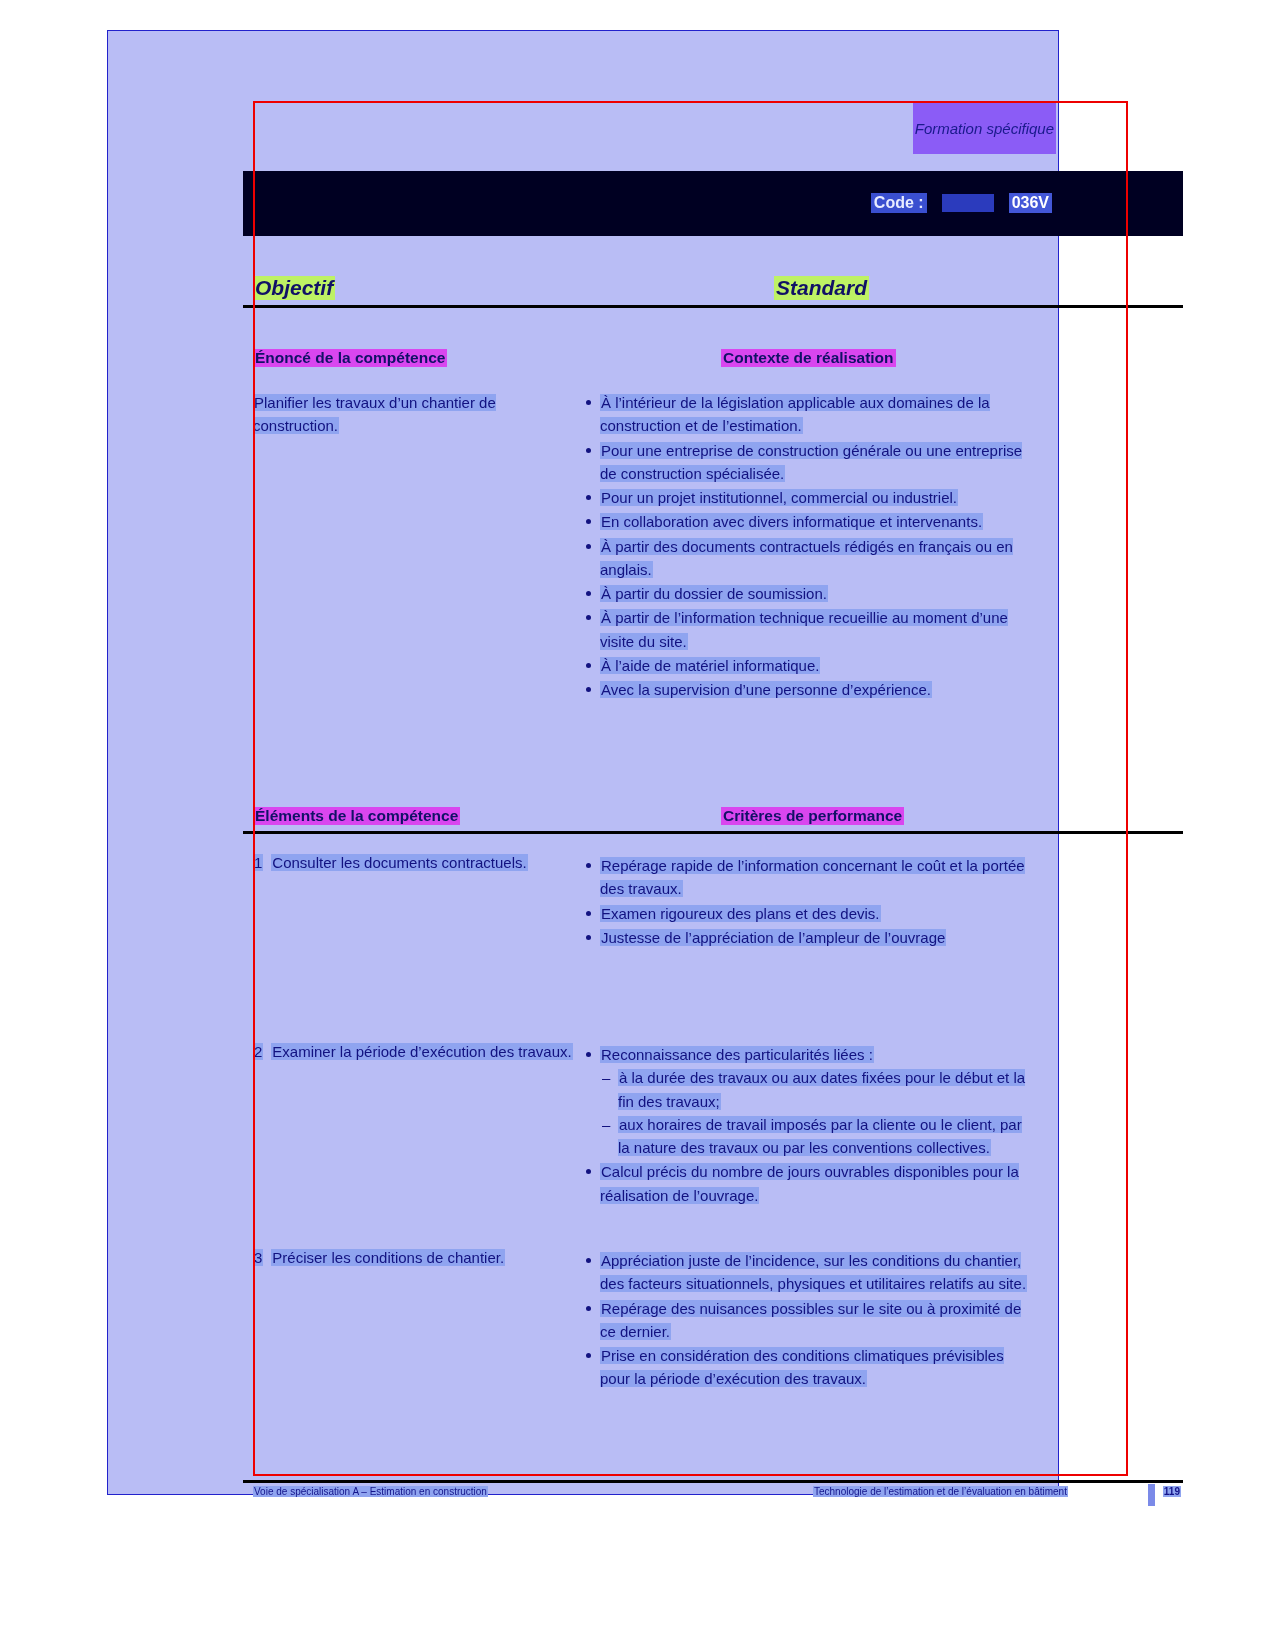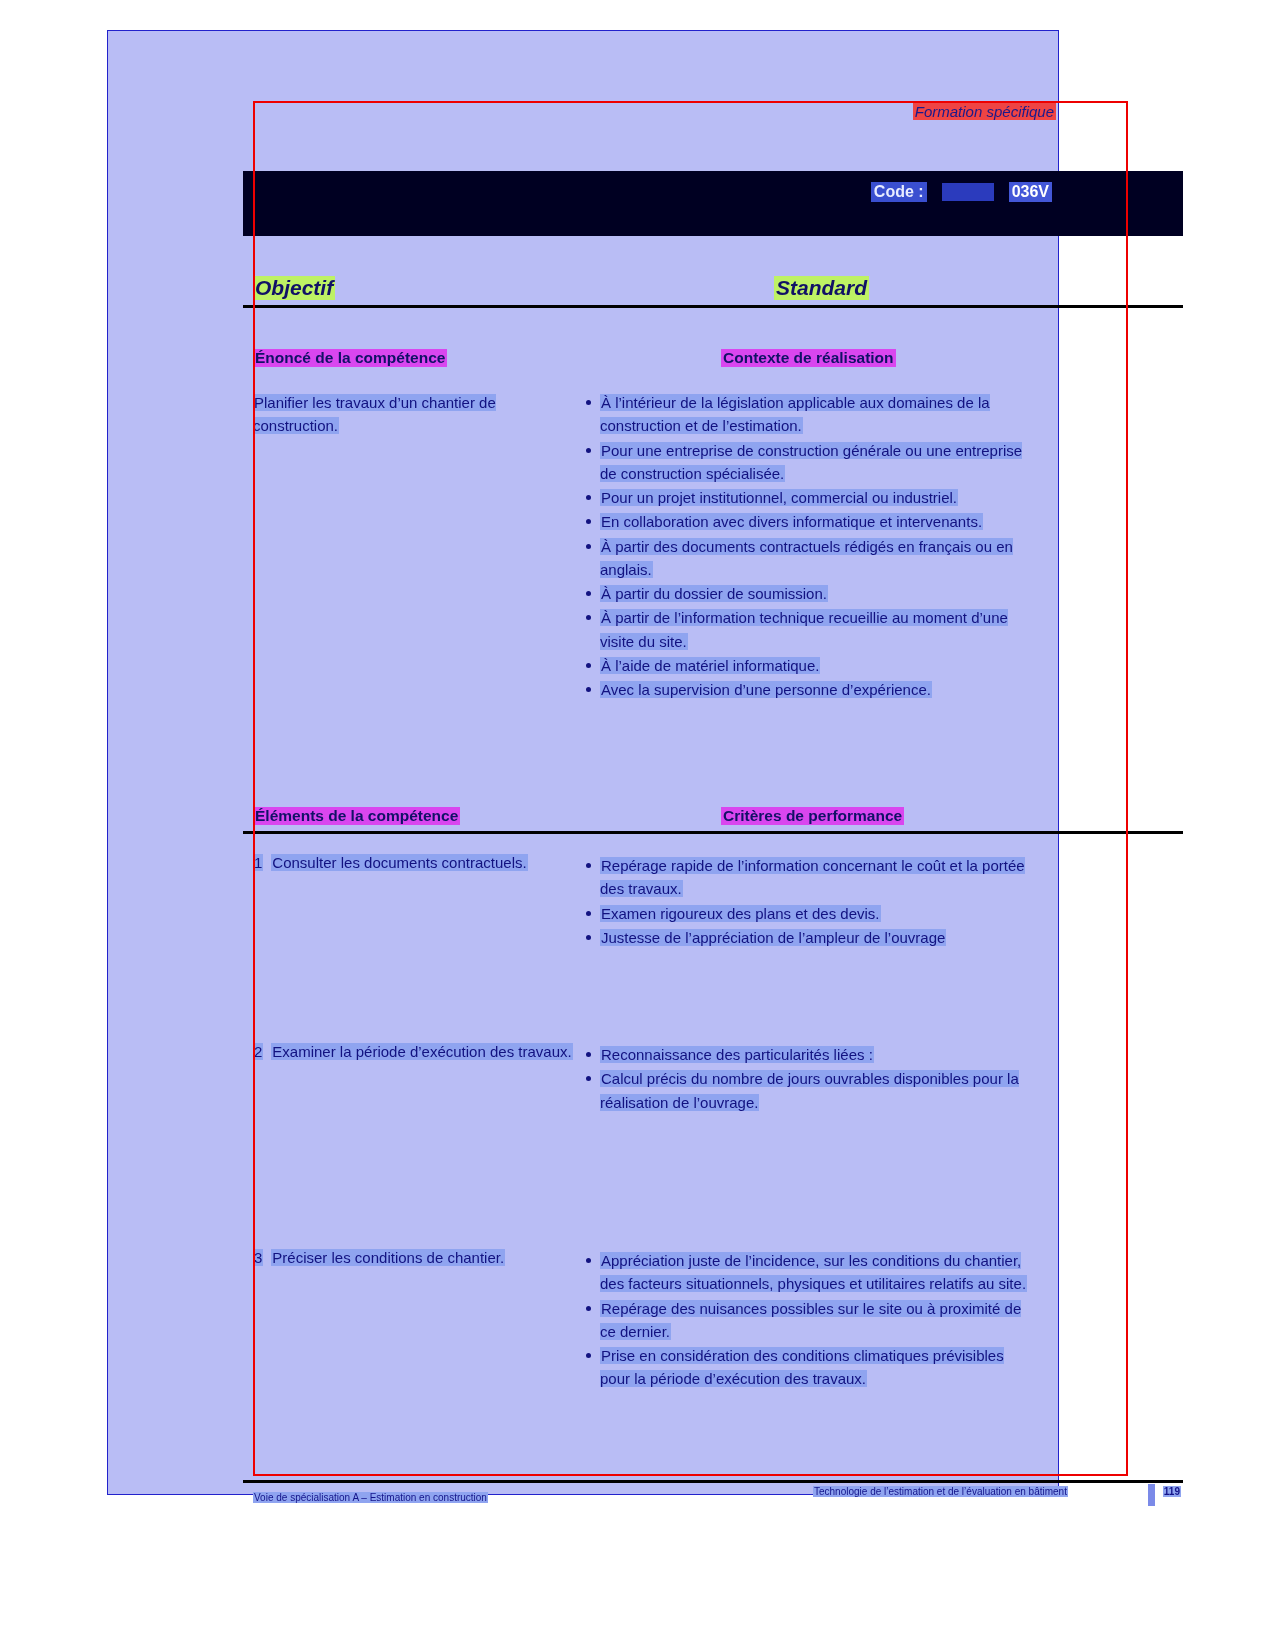--- a/index.html
+++ b/index.html
@@ -39,38 +39,38 @@
   }
 
   
   .hdr-formation {
     position: absolute;
     right: 2px;
     top: 72px;
     font-size: 15px;
     font-style: italic;
     color: #1a1a8c;
-    background: #ef4444;
-    padding: 0 2px;
+    background: #8b5cf6;
+    padding: 17px 2px;
     white-space: nowrap;
   }
 
   
   .black-band {
     position: absolute;
     left: 135px;
     top: 140px;
     width: 940px;
     height: 65px;
     background: #000022;
   }
   .code-wrap {
     position: absolute;
     right: 6px;
-    top: 151px;
+    top: 162px;
     display: flex;
     align-items: center;
     gap: 15px;
     font-size: 16px;
     font-weight: bold;
     color: #ffffff;
   }
   .code-label {
     background: #3a4fd0;
     color: #e8ecff;
@@ -237,21 +237,20 @@
     font-size: 10px;
     color: #14148a;
   }
   .footer .f-left {
     position: absolute;
     left: 0;
     top: 0;
     background: #8fa4f0;
     padding: 0 1px;
     white-space: nowrap;
-    margin-top: 6px;
   }
   .footer .f-center {
     position: absolute;
     left: 560px;
     top: 0;
     background: #8fa4f0;
     padding: 0 1px;
     white-space: nowrap;
   }
   .footer .f-page {
@@ -336,20 +335,24 @@
   </div>
 
   <div class="numbered" style="top:1012px;">
     <span class="num">2</span>
     <span class="txt">Examiner la période d’exécution des travaux.</span>
   </div>
   <div class="col-right" style="top:1012px;">
     <ul class="bullets">
       <li>
         <span class="txt">Reconnaissance des particularités liées :</span>
+        <ul class="dash">
+          <li><span class="txt">à la durée des travaux ou aux dates fixées pour le début et la fin des travaux;</span></li>
+          <li><span class="txt">aux horaires de travail imposés par la cliente ou le client, par la nature des travaux ou par les conventions collectives.</span></li>
+        </ul>
       </li>
       <li><span class="txt">Calcul précis du nombre de jours ouvrables disponibles pour la réalisation de l’ouvrage.</span></li>
     </ul>
   </div>
 
   <div class="numbered" style="top:1218px;">
     <span class="num">3</span>
     <span class="txt">Préciser les conditions de chantier.</span>
   </div>
   <div class="col-right" style="top:1218px;">

